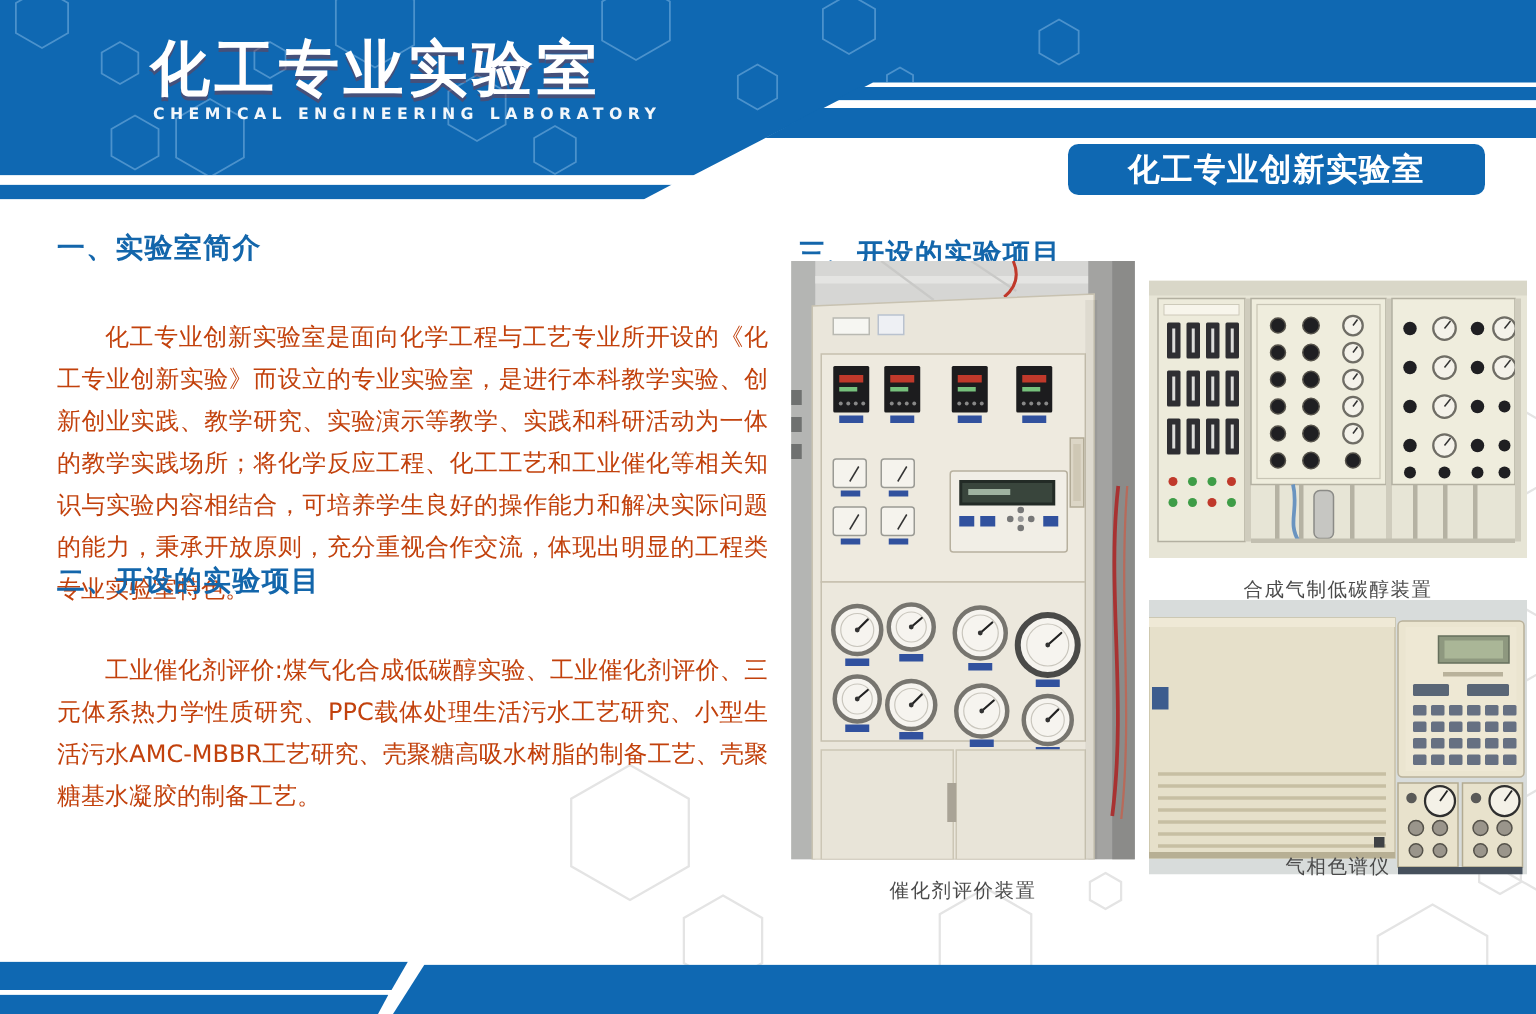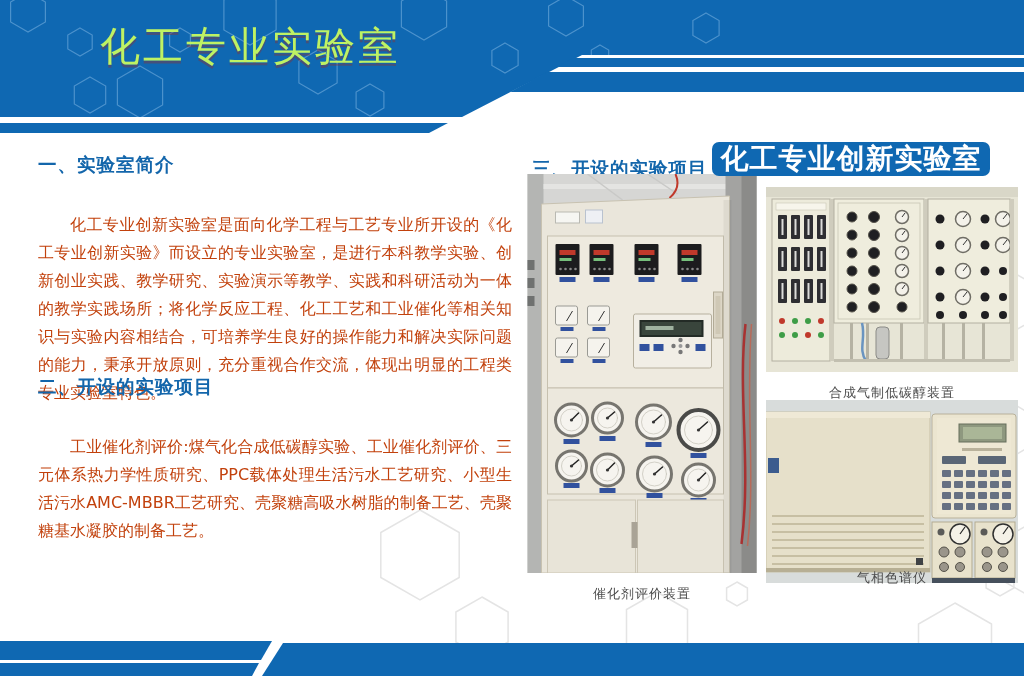--- a/index.html
+++ b/index.html
@@ -13,41 +13,40 @@
   .bg-hex { position:absolute; left:0; top:0; z-index:0; }
   .hdr-hex { position:absolute; left:0; top:0; }
 
   
   .hdr-main {
     position:absolute; left:0; top:0; width:1024px; height:117px; z-index:2;
     background:#0f68b2;
     clip-path:polygon(0 0,1024px 0,1024px 55px,582px 55px,462px 117px,0 117px);
   }
   .hdr-title {
-    position:absolute; left:100px; top:24px; color:#bef264;
-    font-size:40px; font-weight:normal; letter-spacing:3px; line-height:44px;
+    position:absolute; left:100px; top:24px; color:#ffffff;
+    font-size:40px; font-weight:bold; letter-spacing:3px; line-height:44px;
     text-shadow:0 3px 0 rgba(150,45,38,0.40);
   }
   .hdr-sub {
     position:absolute; left:102px; top:70px; color:#f2f7fb;
     font-size:10.5px; font-weight:bold; letter-spacing:3.6px; white-space:nowrap;
   }
   .stripe { position:absolute; background:#0f68b2; z-index:2; }
   .s-left { left:0; top:123px; width:452px; height:10px;
     clip-path:polygon(0 0,448px 0,429px 10px,0 10px); }
   .s-r1 { left:556px; top:58px; width:468px; height:9px;
     clip-path:polygon(17px 0,468px 0,468px 9px,0 9px); }
   .s-r2 { left:510px; top:72px; width:514px; height:20px;
     clip-path:polygon(37px 0,514px 0,514px 20px,0 20px); }
   .badge {
     position:absolute; left:712px; top:96px; width:278px; height:34px; z-index:2;
     background:#0f68b2; border-radius:7px; color:#ffffff;
-    font-size:28px; font-weight:bold; text-align:center; line-height:34px;
+    font-size:21px; font-weight:bold; text-align:center; line-height:34px;
     letter-spacing:1px;
-    margin-top:46px;
   }
 
   
   .col-left { position:absolute; left:38px; top:152px; width:474px; height:380px; z-index:1; }
   .sec-h { color:#1366ab; font-size:18.5px; font-weight:bold; letter-spacing:1px; position:absolute; left:0; white-space:nowrap; }
   .h1 { top:0; }
   .h2 { top:222px; }
   .para {
     position:absolute; left:0; width:474px; color:#c2410c;
     font-size:16px; line-height:28px; text-align:justify; text-indent:2em;
@@ -109,20 +108,21 @@
       <polygon points="566,-4 583.4,6 583.4,26 566,36 548.6,26 548.6,6"></polygon>
       <polygon points="642,60 664.6,73 664.6,99 642,112 619.4,99 619.4,73"></polygon>
       <polygon points="706,13 719.1,20.5 719.1,35.5 706,43 692.9,35.5 692.9,20.5"></polygon>
       <polygon points="762,58 770.7,63 770.7,73 762,78 753.3,73 753.3,63"></polygon>
       <polygon points="180,28 190.4,34 190.4,46 180,52 169.6,46 169.6,34"></polygon>
       <polygon points="370,84 383.9,92 383.9,108 370,116 356.1,108 356.1,92"></polygon>
       <polygon points="600,45 608.7,50 608.7,60 600,65 591.3,60 591.3,50"></polygon>
       <polygon points="90,77 105.7,86 105.7,104 90,113 74.3,104 74.3,86"></polygon>
     </svg>
     <div class="hdr-title">化工专业实验室</div>
+    <div class="hdr-sub">CHEMICAL ENGINEERING LABORATORY</div>
   </div>
   <div class="stripe s-left"></div>
   <div class="stripe s-r1"></div>
   <div class="stripe s-r2"></div>
   <div class="badge">化工专业创新实验室</div>
 
   <div class="col-left">
     <h2 class="sec-h h1">一、实验室简介</h2>
     <p class="para p1">化工专业创新实验室是面向化学工程与工艺专业所开设的《化工专业创新实验》而设立的专业实验室，是进行本科教学实验、创新创业实践、教学研究、实验演示等教学、实践和科研活动为一体的教学实践场所；将化学反应工程、化工工艺和工业催化等相关知识与实验内容相结合，可培养学生良好的操作能力和解决实际问题的能力，秉承开放原则，充分重视合作交流，体现出明显的工程类专业实验室特色。</p>
     <h2 class="sec-h h2">二、开设的实验项目</h2>

